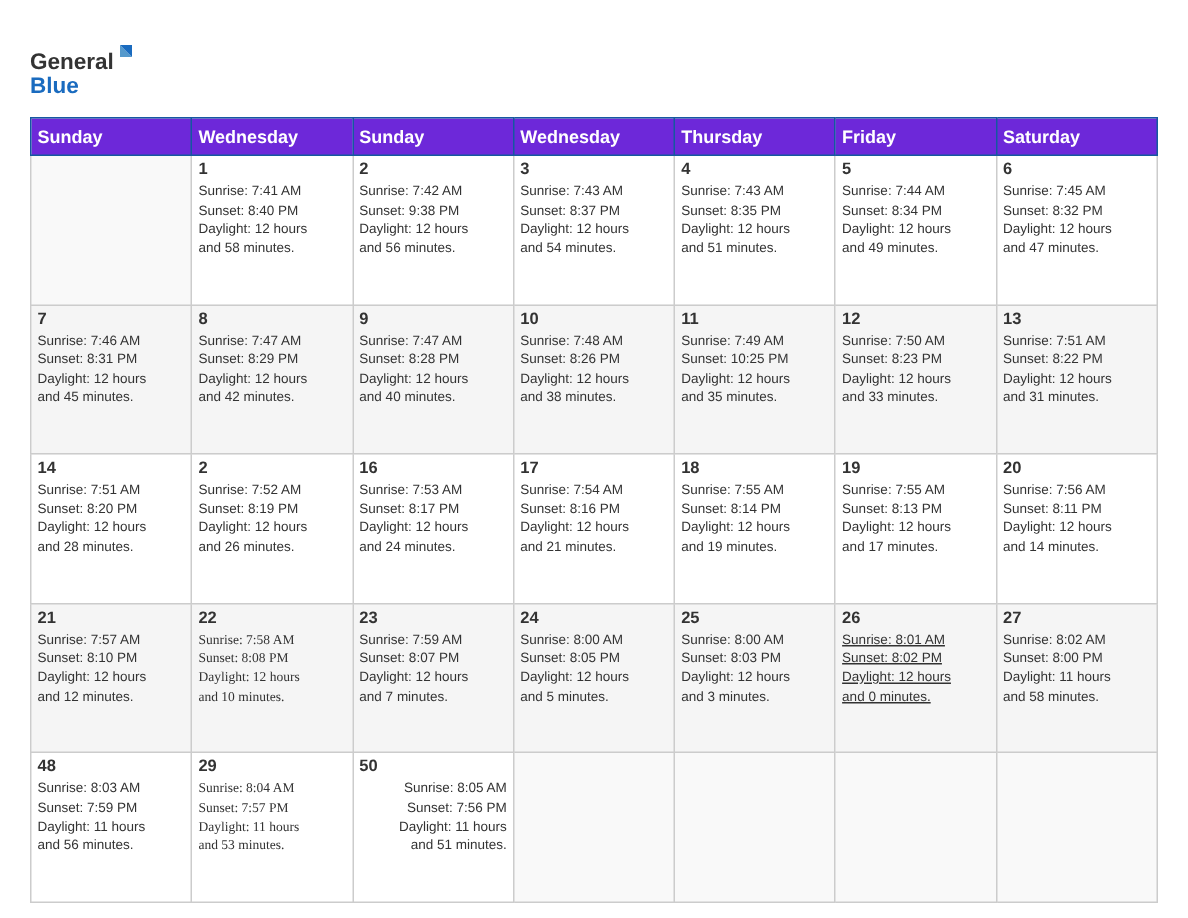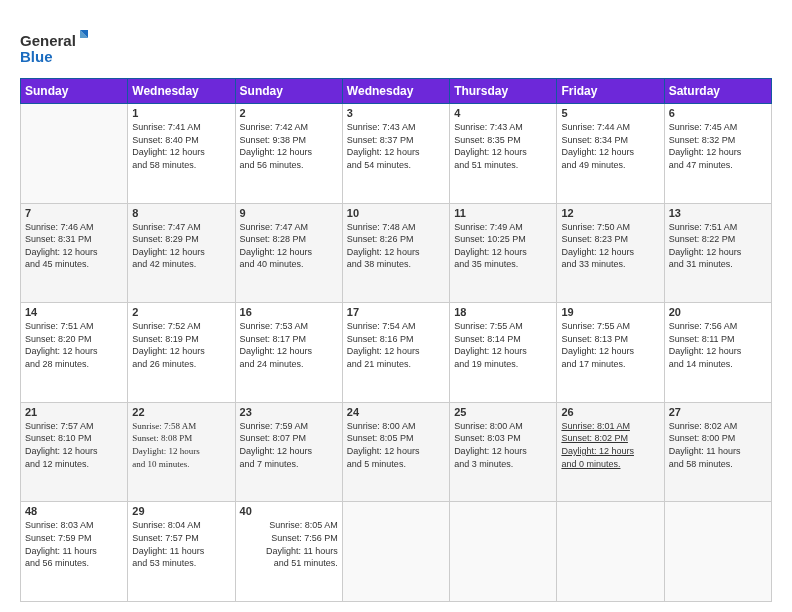--- a/index.html
+++ b/index.html
@@ -314,27 +314,27 @@
         <tr>
           <td>
             <div class="day-number">48</div>
             <div class="day-info" style="white-space: pre-line;">Sunrise: 8:03 AM
 Sunset: 7:59 PM
 Daylight: 11 hours
 and 56 minutes.</div>
           </td>
           <td>
             <div class="day-number">29</div>
-            <div class="day-info" style="white-space: pre-line;">Sunrise: 8:04 AM
+            <div class="day-info" style="white-space: pre-line; font-family: Liberation Serif, serif;">Sunrise: 8:04 AM
 Sunset: 7:57 PM
 Daylight: 11 hours
 and 53 minutes.</div>
           </td>
           <td>
-            <div class="day-number">40</div>
+            <div class="day-number">50</div>
             <div class="day-info" style="white-space: pre-line; text-align: right;">Sunrise: 8:05 AM
 Sunset: 7:56 PM
 Daylight: 11 hours
 and 51 minutes.</div>
           </td>
           <td class="empty-cell"></td>
           <td class="empty-cell"></td>
           <td class="empty-cell"></td>
           <td class="empty-cell"></td>
         </tr>

